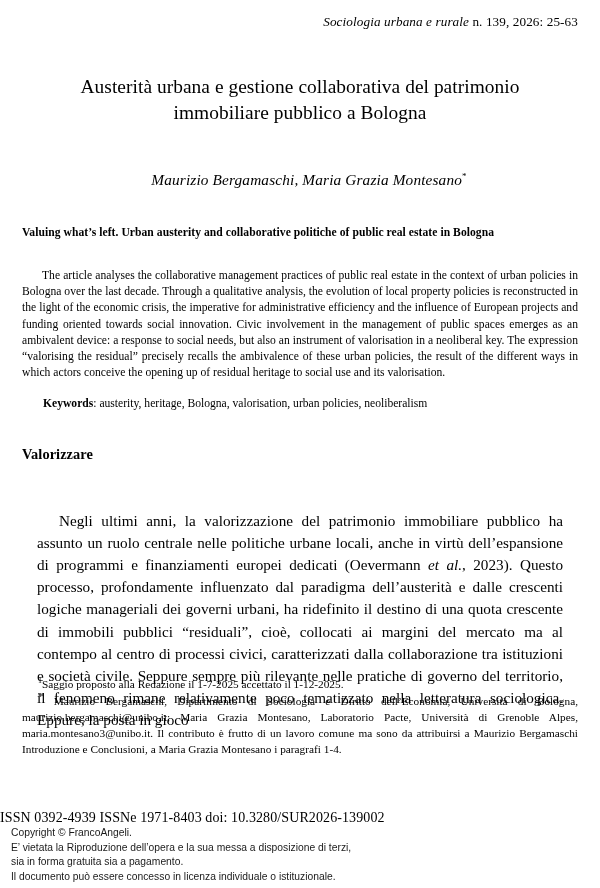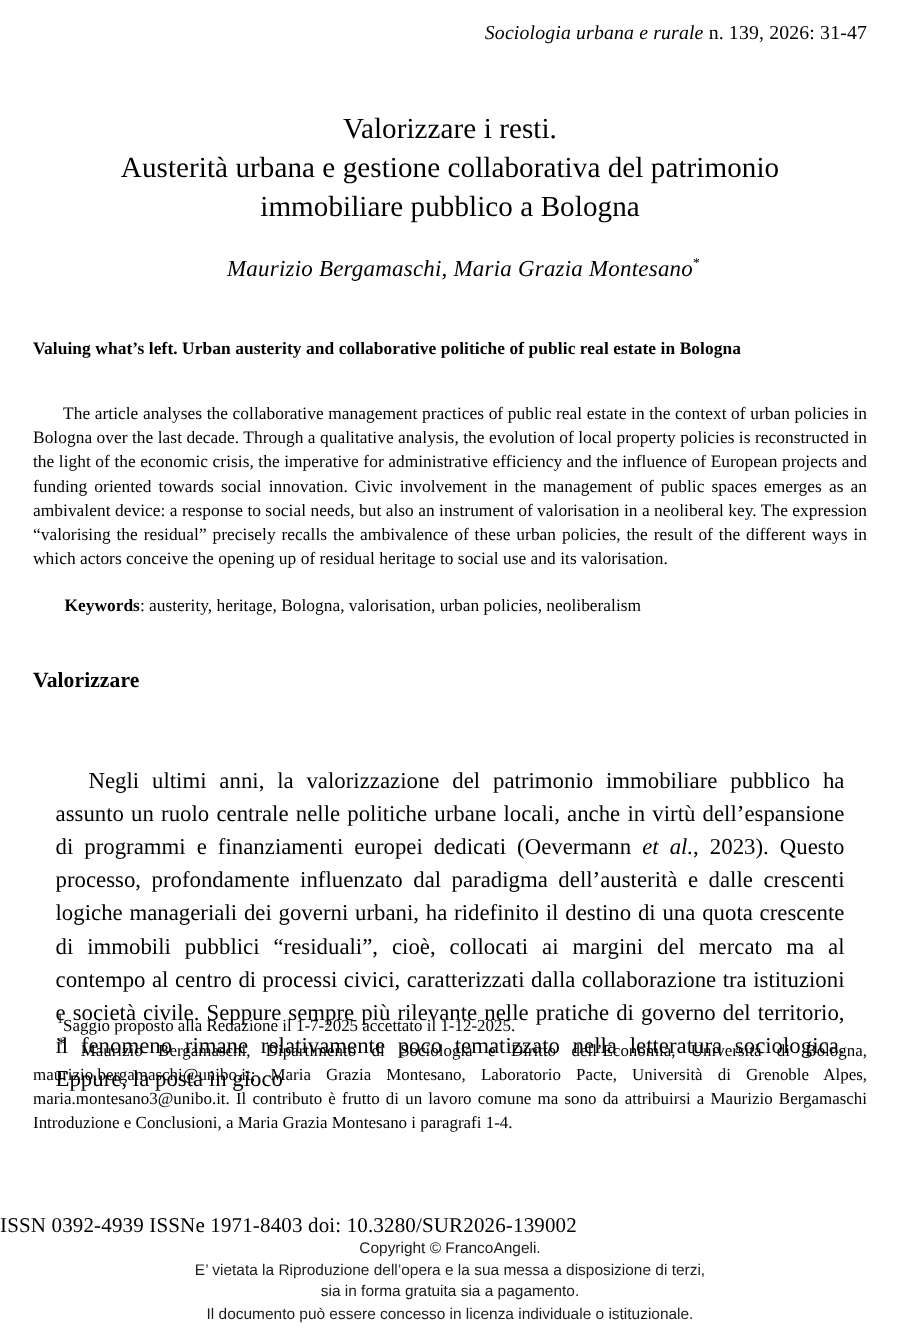--- a/index.html
+++ b/index.html
@@ -173,39 +173,39 @@
     line-height: 1.3;
     letter-spacing: 0.1px;
   }
 
   
   .copyright {
     position: absolute;
     top: 826px;
     left: 0;
     right: 0;
-    text-align: center;
+    text-align: left;
     font-family: "Liberation Sans", "DejaVu Sans", sans-serif;
     font-size: 10.3px;
     line-height: 1.42;
     color: #1a1a1a;
+    padding-left: 11px;
   }
   .copyright span { display: block; }
 </style>
 </head>
 <body>
 
 <div class="page">
 
   <div class="running-head">
-    <span class="journal">Sociologia urbana e rurale</span><span> n. 139, 2026: 31-47</span>
+    <span class="journal">Sociologia urbana e rurale</span><span> n. 139, 2026: 25-63</span>
   </div>
 
   <div class="title-block">
-    <span class="title-line">Valorizzare i resti.</span>
     <span class="title-line">Austerità urbana e gestione collaborativa del patrimonio</span>
     <span class="title-line">immobiliare pubblico a Bologna</span>
   </div>
 
   <div class="authors">
     <span>Maurizio Bergamaschi, Maria Grazia Montesano</span><sup>*</sup>
   </div>
 
   <div class="en-title">Valuing what’s left. Urban austerity and collaborative politiche of public real estate in Bologna</div>
 

